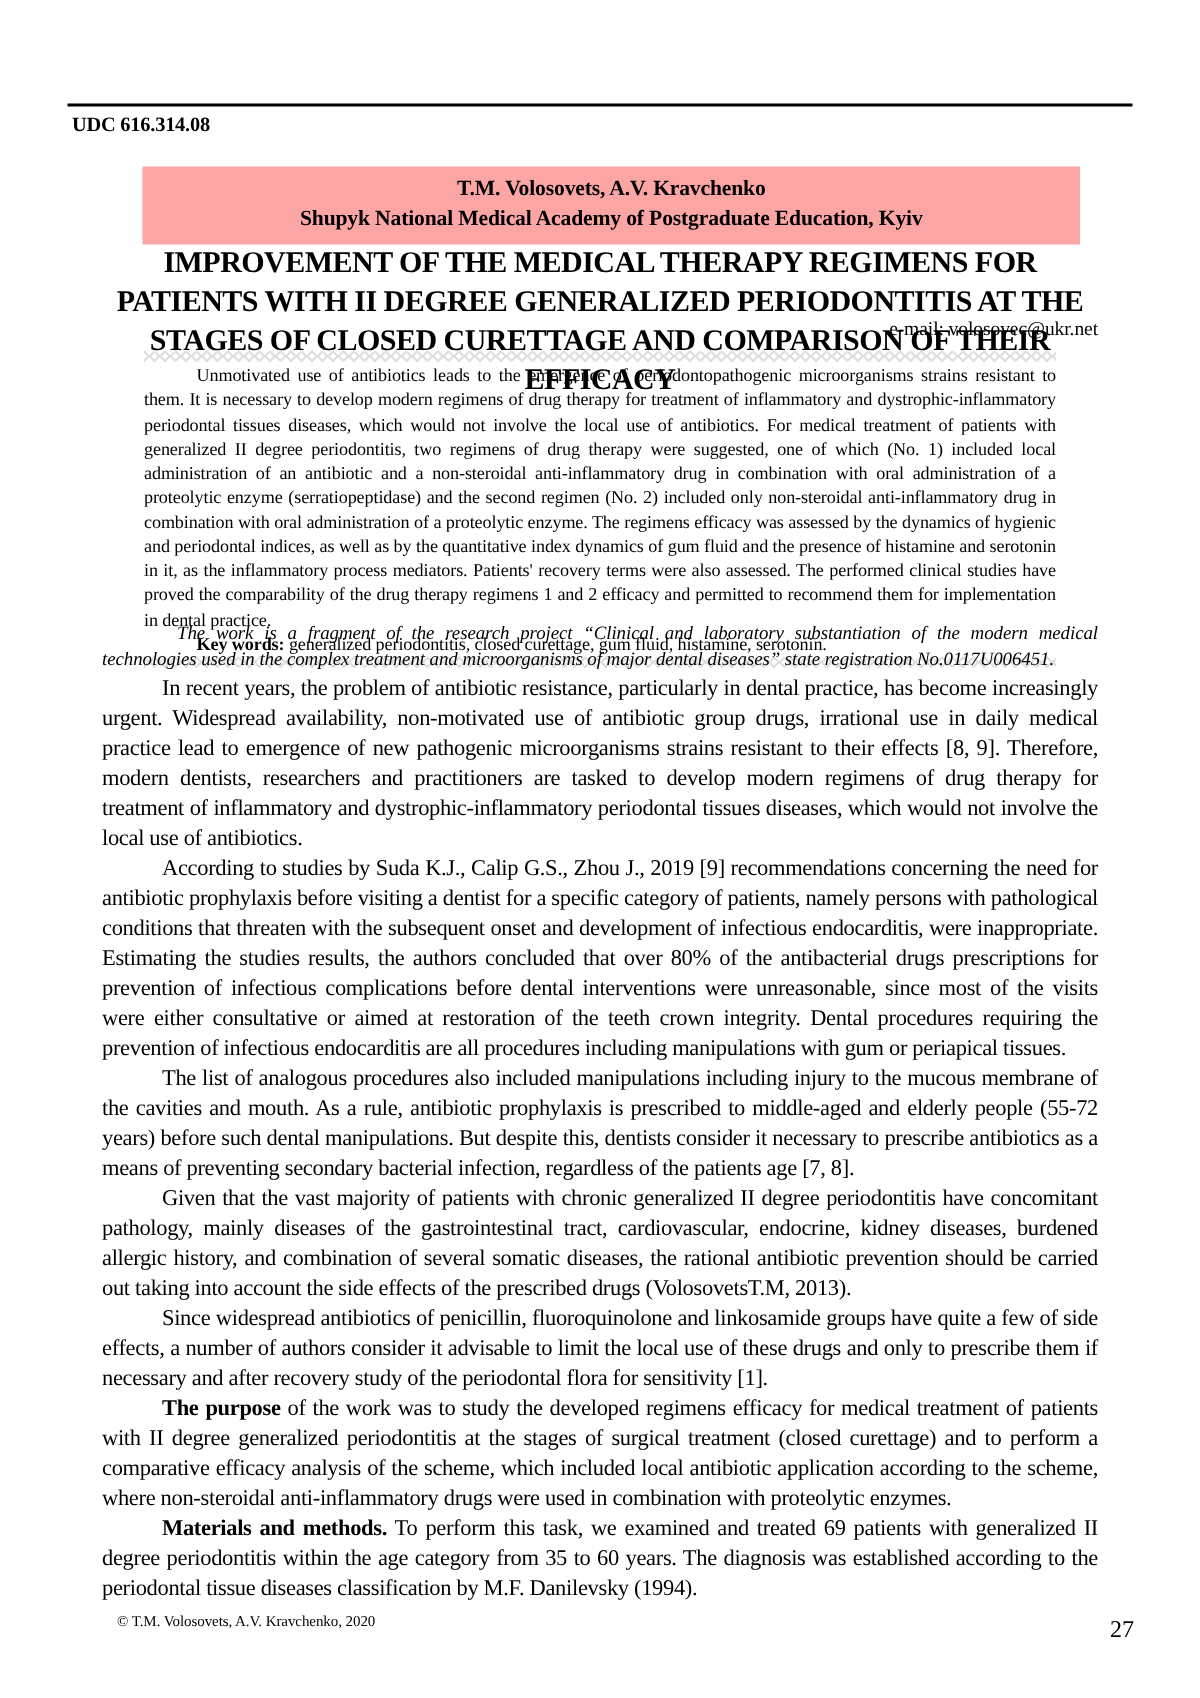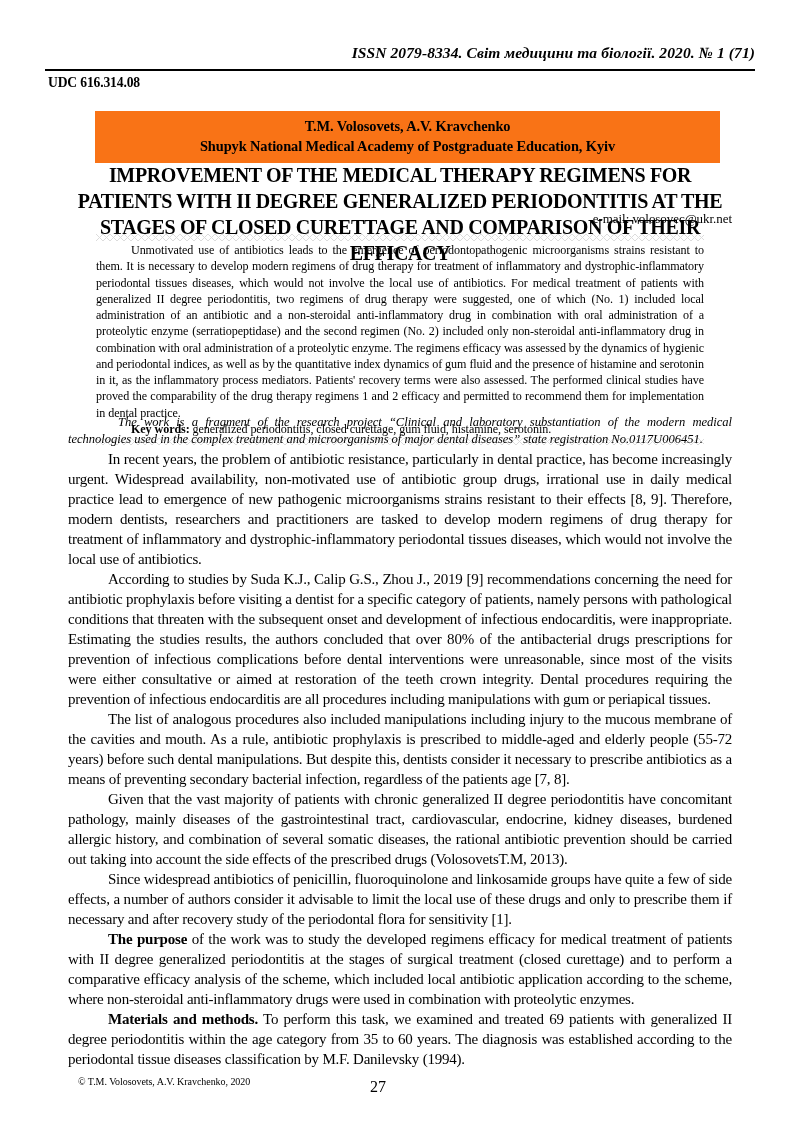--- a/index.html
+++ b/index.html
@@ -173,37 +173,36 @@
     top: 1076px;
     font-size: 10px;
     letter-spacing: -0.05px;
   }
 
   .folio {
     position: absolute;
     left: 0;
     width: 756px;
     top: 1078px;
-    text-align: center;
+    text-align: right;
     font-size: 16px;
   }
 </style>
 </head>
 <body>
 
 <div class="page">
 
-  <div class="runhead">ISSN 2079-8334. Світ медицини та біології. 2020. № 1 (71)</div>
   <div class="runhead-rule"></div>
 
   <div class="idblock">
     <div>UDC 616.314.08</div>
   </div>
 
-  <div class="author-band" style="background: #f97316;">
+  <div class="author-band" style="background: #fca5a5;">
     <div class="line">T.M. Volosovets, A.V. Kravchenko</div>
     <div class="line">Shupyk National Medical Academy of Postgraduate Education, Kyiv</div>
   </div>
 
   <div class="title">IMPROVEMENT OF THE MEDICAL THERAPY REGIMENS FOR PATIENTS WITH II DEGREE GENERALIZED PERIODONTITIS AT THE STAGES OF CLOSED CURETTAGE AND COMPARISON OF THEIR EFFICACY</div>
 
   <div class="email">e-mail: volosovec@ukr.net</div>
 
   <div class="abstract">
     <div class="zig top"></div>

